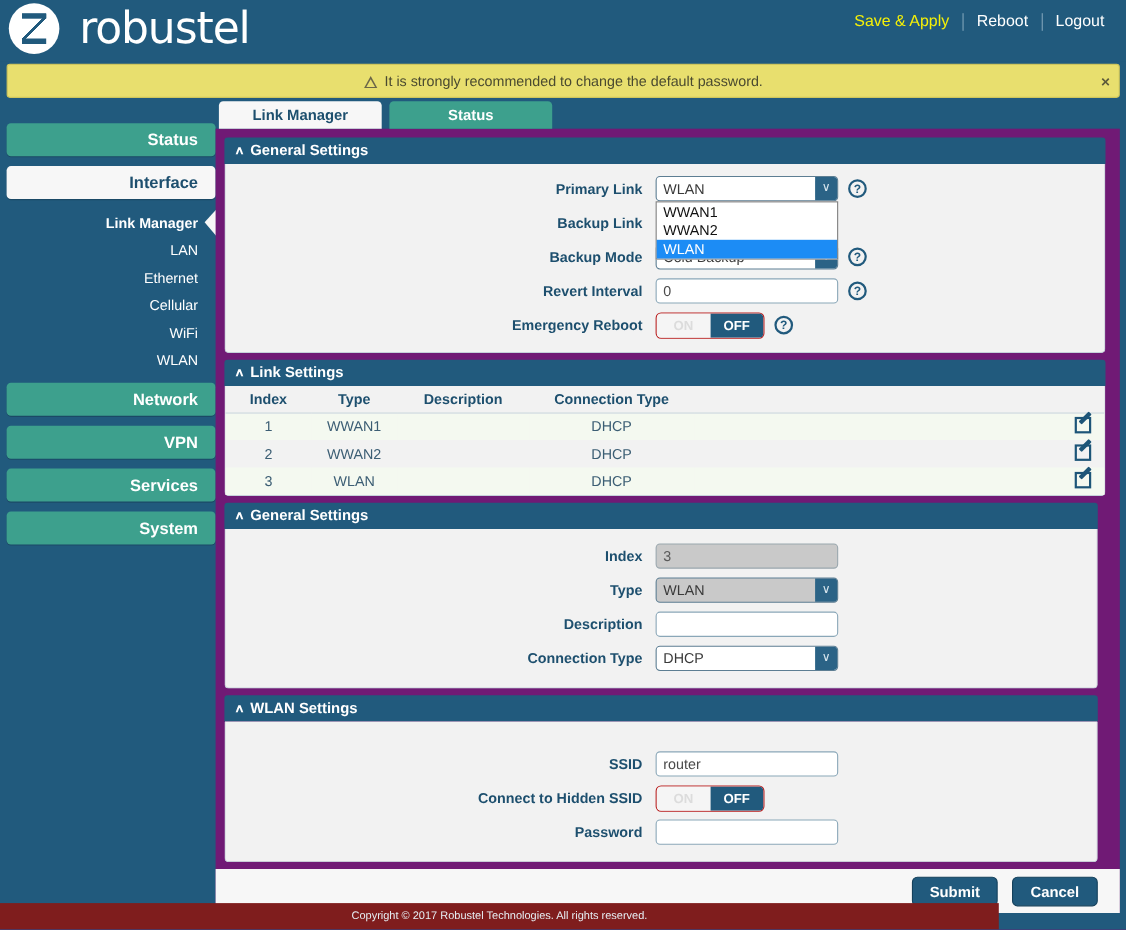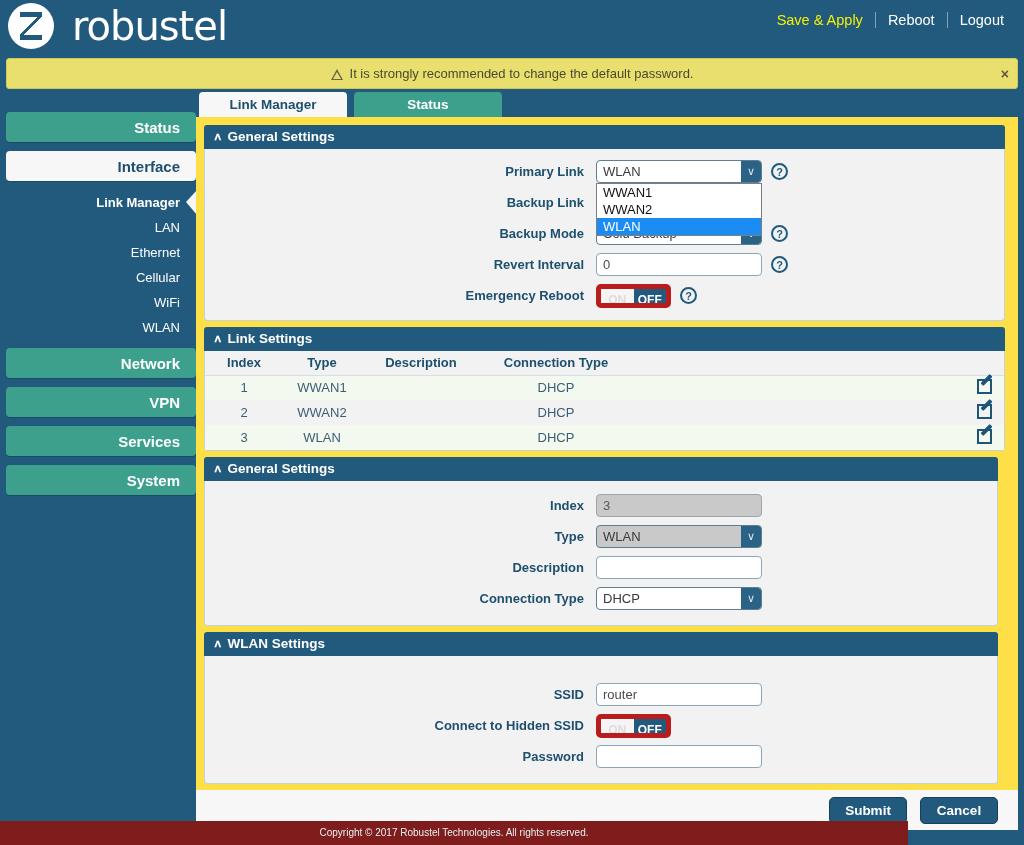--- a/index.html
+++ b/index.html
@@ -67,21 +67,21 @@
   .content { position:absolute; left:196px; top:92px; width:828px; }
 
   .tabs { position:relative; height:25px; margin-left:3px; }
   .tab {
     position:absolute; top:0; height:25px; line-height:25px; text-align:center;
     font-weight:bold; font-size:13.5px; border-radius:4px 4px 0 0;
   }
   .tab.sel { left:0; width:148px; background:#f7f7f7; color:#1d4f6e; }
   .tab.alt { left:155px; width:148px; background:#3da08d; color:#ffffff; }
 
-  .panelwrap { background:#fde047; padding:8px 8px 0 8px; width:822px; }
+  .panelwrap { background:#701a75; padding:8px 8px 0 8px; width:822px; }
 
   .panel { margin-bottom:6px; }
   .panel-head {
     background:#215a7d; color:#ffffff; font-weight:bold; font-size:13.5px;
     height:24px; line-height:24px; padding-left:9px; border-radius:3px 3px 0 0;
   }
   .caret { display:inline-block; transform:scaleY(.8); margin-right:5px; font-size:13px;}
   .panel-body { background:#f2f2f2; border:1px solid #c6d2da; border-top:none; border-radius:0 0 4px 4px; }
 
   .w1 .panel-head, .w1 .panel-body { width:801px; }
@@ -108,21 +108,21 @@
   
   .dd-list { position:absolute; left:-1px; top:22px; width:166px; background:#ffffff;
              border:1px solid #7e7e7e; z-index:40; }
   .dd-list div { height:17px; line-height:17px; padding-left:6px; font-size:13px; color:#111; }
   .dd-list div.hl { background:#1c8cf5; color:#ffffff; }
 
   .help { width:17px; height:17px; border-radius:50%; border:2px solid #215a7d; color:#215a7d;
           font-size:11px; font-weight:bold; text-align:center; line-height:14px; }
 
   
-  .toggle { display:flex; width:75px; height:24px; border:5px solid #b91c1c; border-radius:5px; overflow:hidden; }
+  .toggle { display:flex; width:99px; height:24px; border:1px solid #b91c1c; border-radius:5px; overflow:hidden; }
   .toggle .on { flex:1; background:#f5f5f5; color:#dcdcdc; font-weight:bold; font-size:12px;
                 text-align:center; line-height:22px; }
   .toggle .off { flex:1; background:#215a7d; color:#ffffff; font-weight:bold; font-size:12px;
                  text-align:center; line-height:22px; }
 
   
   table.lt { width:100%; border-collapse:collapse; }
   table.lt th { font-size:13px; font-weight:bold; color:#1d4f6e; height:24px; background:#f2f2f2;
                 border-bottom:1px solid #d8dfe4; }
   table.lt td { font-size:13px; color:#3c5e74; height:25px; text-align:center; }

